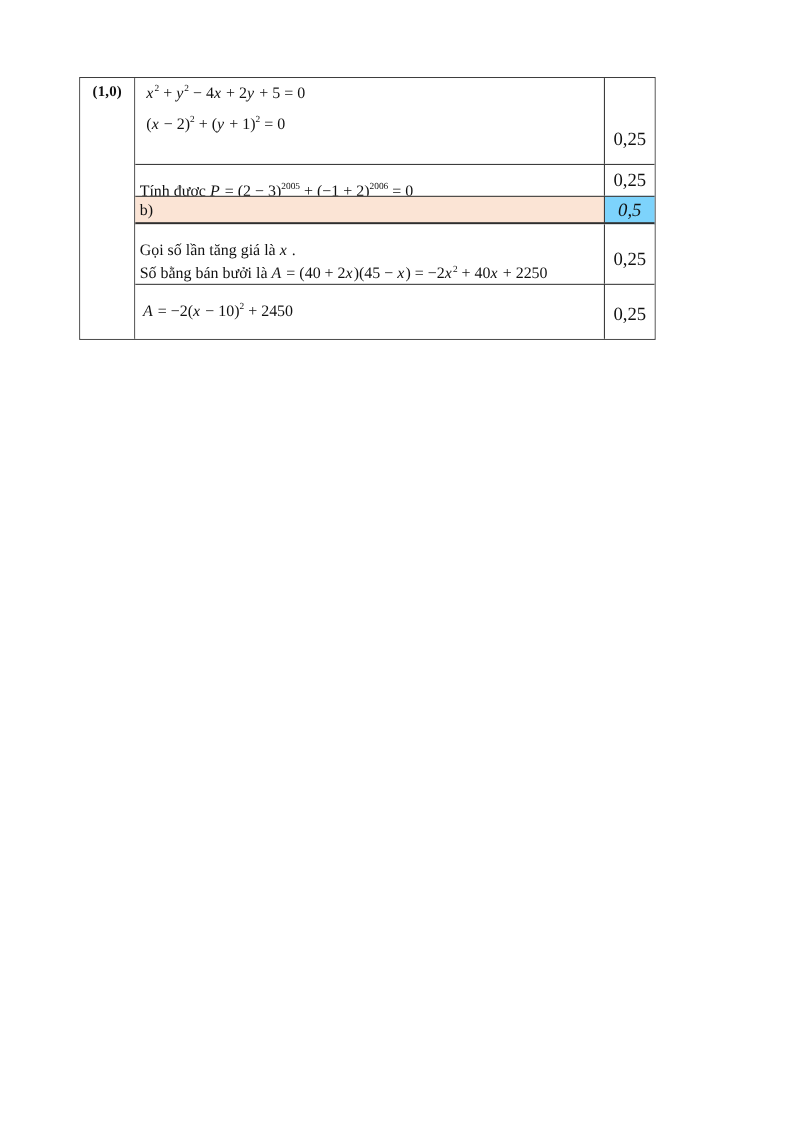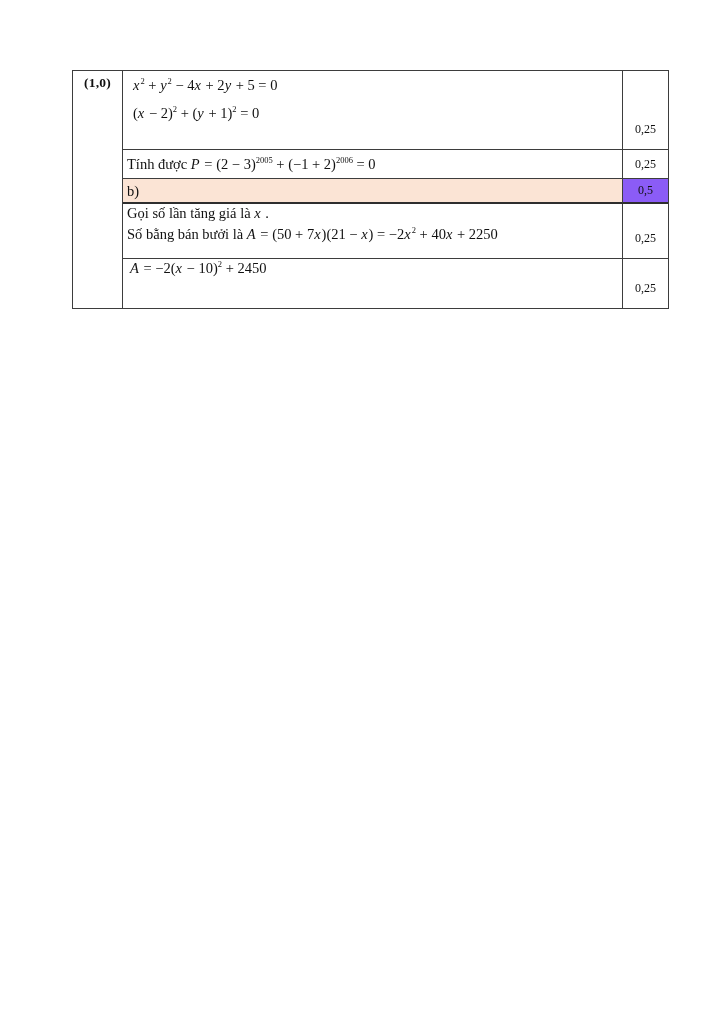--- a/index.html
+++ b/index.html
@@ -9,21 +9,21 @@
     font-family: "Liberation Serif", serif;
     color: #111111;
     position: relative;
     overflow: hidden;
   }
   .page { position: absolute; inset: 0; background: #ffffff; }
 
   .tbl {
     position: absolute;
     left: 72px; top: 70px;
-    width: 597px;
+    width: 524px;
     display: grid;
     grid-template-columns: 50px 1fr 45px;
     grid-template-rows: 78px 29px 26px 54px 50px;
     border: 1px solid #3d3d3d;
   }
   .cell { background: #ffffff; }
 
   
   .cl {
     grid-column: 1; grid-row: 1 / 6;
@@ -50,31 +50,31 @@
   .mr { font-style: normal; }
   sup.sup { font-size: 8.5px; line-height: 0; vertical-align: super; letter-spacing: 0; }
 
   
   .r1m { padding-top: 5px; }
   .r1m .ln { margin-left: 6px; }
   .r1m .ln + .ln { margin-top: 9px; }
   .r1m .ln:nth-child(3) { margin-top: 2px; }
 
   
-  .r2m { padding-top: 5px; }
+  .r2m { padding-top: 15px; }
 
   
   .r3m { padding-top: 3px; }
 
   
-  .two { padding-top: 0; }
+  .two { padding-top: 15px; }
   .two .ln + .ln { margin-top: 2px; }
   .ind { margin-left: 3px; font-family: Liberation Serif, serif; }
 
-  .score { font-size: 12px; }
+  .score { font-size: 17px; }
   .score-center { justify-content: center; }
   .score-end { justify-content: flex-end; padding-bottom: 12px; }
 </style>
 </head>
 <body>
 
 <div class="page">
   <div class="tbl">
 
     <div class="cell cl">
@@ -92,27 +92,27 @@
     <div class="cell cm gr2 r2m bt">
       <div class="ln"><span class="mr">Tính được </span><span class="mi">P</span><span class="mr"> = (2 − 3)</span><sup class="sup">2005</sup><span class="mr"> + (−1 + 2)</span><sup class="sup">2006</sup><span class="mr"> = 0</span></div>
     </div>
     <div class="cell cs gr2 score-center bt">
       <span class="score">0,25</span>
     </div>
 
     <div class="cell cm gr3 r3m bt bb2" style="background-color: rgb(251, 228, 213);">
       <div class="ln"><span class="mr">b)</span></div>
     </div>
-    <div class="cell cs gr3 score-center bt bb2" style="background-color: #8b5cf6;">
+    <div class="cell cs gr3 score-center bt bb2" style="background-color: #7dd3fc; font-style: italic;">
       <span class="score">0,5</span>
     </div>
 
     <div class="cell cm gr4 two">
       <div class="ln"><span class="mr">Gọi số lần tăng giá là </span><span class="mi">x</span><span class="mr"> .</span></div>
-      <div class="ln"><span class="mr">Số bằng bán bưởi là </span><span class="mi">A</span><span class="mr"> = (50 + 7</span><span class="mi">x</span><span class="mr">)(21 − </span><span class="mi">x</span><span class="mr">) = −2</span><span class="mi">x</span><sup class="sup">2</sup><span class="mr"> + 40</span><span class="mi">x</span><span class="mr"> + 2250</span></div>
+      <div class="ln"><span class="mr">Số bằng bán bưởi là </span><span class="mi">A</span><span class="mr"> = (40 + 2</span><span class="mi">x</span><span class="mr">)(45 − </span><span class="mi">x</span><span class="mr">) = −2</span><span class="mi">x</span><sup class="sup">2</sup><span class="mr"> + 40</span><span class="mi">x</span><span class="mr"> + 2250</span></div>
     </div>
     <div class="cell cs gr4 score-end">
       <span class="score">0,25</span>
     </div>
 
     <div class="cell cm gr5 two bt">
       <div class="ln ind"><span class="mi">A</span><span class="mr"> = −2(</span><span class="mi">x</span><span class="mr"> − 10)</span><sup class="sup">2</sup><span class="mr"> + 2450</span></div>
     </div>
     <div class="cell cs gr5 score-end bt">
       <span class="score">0,25</span>

